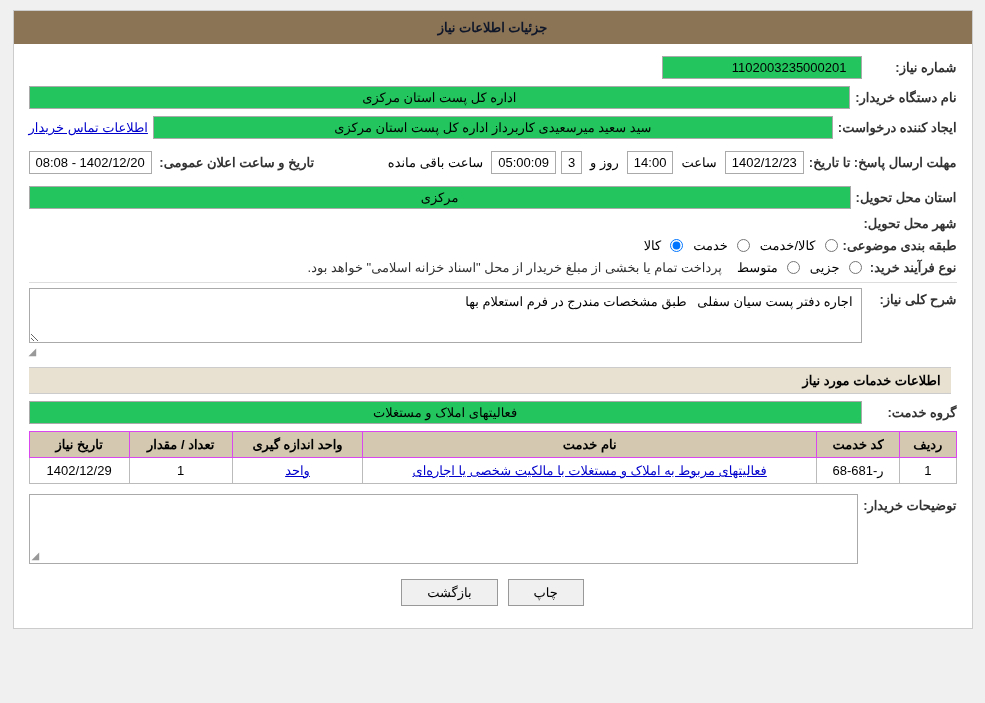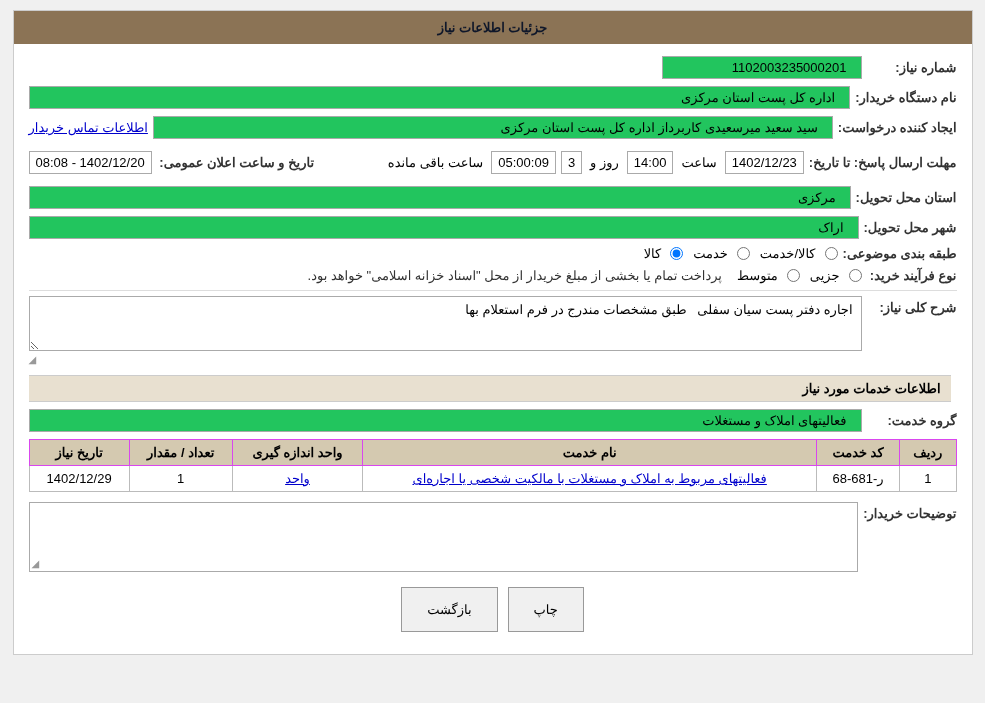--- a/index.html
+++ b/index.html
@@ -42,20 +42,21 @@
     }
     .value-box {
       border: 1px solid #aaa;
       background: #22c55e;
       padding: 3px 14px;
       min-height: 22px;
       display: inline-block;
     }
     .value-box-wide {
       flex: 1;
+      text-align: center;
     }
     .value-box-medium {
       min-width: 200px;
     }
     .link-text {
       color: #0000cc;
       text-decoration: underline;
       cursor: pointer;
     }
     .small-box {
@@ -120,21 +121,21 @@
       font-size: 10px;
       color: #999;
     }
     .buttons-row {
       display: flex;
       justify-content: center;
       gap: 10px;
       margin: 15px 0 10px 0;
     }
     .btn {
-      padding: 14px 25px;
+      padding: 5px 25px;
       border: 1px solid #999;
       background: #f0f0f0;
       cursor: pointer;
       font-family: Tahoma, Arial, sans-serif;
       font-size: 13px;
     }
     .divider {
       border: none;
       border-top: 1px solid #ddd;
       margin: 5px 0;
@@ -201,21 +202,20 @@
       <div class="small-box">1402/12/20 - 08:08</div>
     </div>
 
     <div class="info-row">
       <span class="label">استان محل تحویل:</span>
       <div class="value-box value-box-wide">مرکزی</div>
     </div>
 
     <div class="info-row">
       <span class="label">شهر محل تحویل:</span>
-      <div class="value-box value-box-wide">اراک</div>
     </div>
 
     <div class="info-row">
       <span class="label">طبقه بندی موضوعی:</span>
       <div class="radio-group">
         <div class="radio-item">
           <input type="radio" name="category" style="">
           <span>کالا/خدمت</span>
         </div>
         <div class="radio-item">

